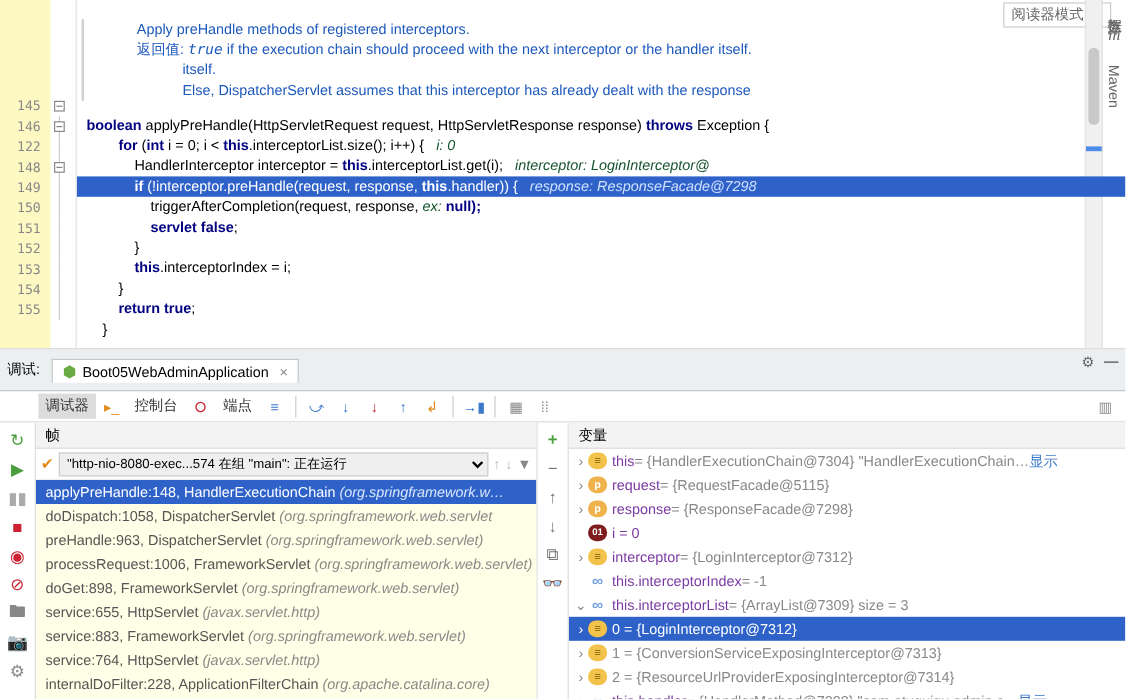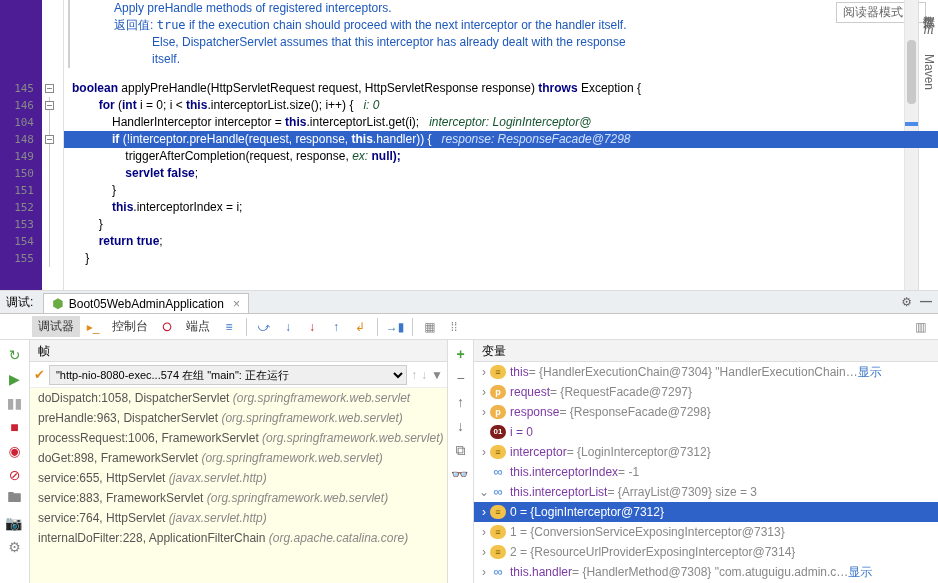--- a/index.html
+++ b/index.html
@@ -1,40 +1,40 @@
 <!DOCTYPE html>
 <html><head>
 <meta charset="utf-8">
 <style>
 *{margin:0;padding:0;box-sizing:border-box;font-family:"Microsoft YaHei",Arial,sans-serif;font-size:12px}
 body{background:#fff;width:938px;height:583px;overflow:hidden;position:relative;display:flex;flex-direction:column}
 .editor-pane{flex:0 0 290px;display:flex;position:relative}
-.gutter{flex:0 0 42px;background:#4c1d95;text-align:right;padding-top:80px;color:#888}
+.gutter{flex:0 0 42px;background:#fef9c3;text-align:right;padding-top:80px;color:#888}
 .gutter div{height:17px;line-height:17px;padding-right:8px;font-family:Consolas,monospace;font-size:11px}
 .fold-col{flex:0 0 22px;padding-top:80px;border-right:1px solid #e0e0e0}
 .fold-col div{height:17px;position:relative}
 .fold-box{position:absolute;left:3px;top:4px;width:9px;height:9px;border:1px solid #888;background:#fff}
 .fold-box::before{content:"";position:absolute;left:1px;top:3px;width:5px;height:1px;background:#888}
 .fold-line{position:absolute;left:7px;top:0;width:1px;height:17px;background:#ccc}
-.code{flex:1;font-family:Consolas,monospace;font-size:13px;line-height:17px;padding-top:0;overflow:hidden;position:relative}
+.code{flex:1;font-family:Consolas,monospace;font-size:13px;line-height:17px;padding-top:16px;overflow:hidden;position:relative}
 .doc-block{padding-left:44px;border-left:2px solid #d0d0d0;margin-left:4px;color:#1d58bb;font-size:13px;line-height:17px}
 .doc-blue{color:#1d58bb;font-style:normal}
-.doc-code{color:#1d58bb;font-family:Consolas,monospace;}
+.doc-code{color:#1d58bb;font-family:Consolas,monospace;font-style:italic}
 .code-line{height:17px;padding-left:8px;white-space:pre}
 .kw{color:#000080;font-weight:bold}
 .hint{color:#14532d;font-style:italic}
 .hl-line{background:#2e62c9;color:#fff}
 .hl-line .kw,.hl-line .ident,.hl-line .mc{color:#fff}
 .hl-line .hint{color:#cfe0ff;font-style:italic}
 .reader-mode{position:absolute;top:2px;right:12px;font-size:11px;color:#666;border:1px solid #ccc;padding:1px 6px;background:#fff;display:flex;align-items:center;gap:4px}
 .reader-mode svg{width:12px;height:12px}
 .right-tabs{position:absolute;right:0;top:0;width:20px;height:290px;border-left:1px solid #ddd;display:flex;flex-direction:column;align-items:center;padding-top:6px;gap:16px;color:#666;font-size:11px}
 .right-tabs .vtab{writing-mode:vertical-rl}
 .right-tabs .m{font-family:serif;font-style:italic;font-size:14px}
-.debug-tab-bar{height:24px;background:#eceff1;border-top:1px solid #ddd;border-bottom:1px solid #c5c5c5;display:flex;align-items:center;padding-left:6px;position:relative}
+.debug-tab-bar{height:36px;background:#eceff1;border-top:1px solid #ddd;border-bottom:1px solid #c5c5c5;display:flex;align-items:center;padding-left:6px;position:relative}
 .debug-tab-bar .lbl{font-size:12px;margin-right:10px}
 .debug-tab-bar .tab{background:#fff;border:1px solid #c5c5c5;border-bottom:none;padding:2px 8px;display:flex;align-items:center;gap:5px;position:relative;top:1px}
 .bug-icon{color:#6aab44;font-size:13px}
 .close-x{color:#888;margin-left:4px;cursor:pointer}
 .gear{position:absolute;right:26px;top:4px;color:#666}
 .min{position:absolute;right:6px;top:3px;color:#666;font-weight:bold}
 .toolbar2{height:26px;border-bottom:1px solid #ddd;display:flex;align-items:center;padding-left:32px;gap:2px}
 .toolbar2 .t{padding:2px 6px;font-size:12px;color:#333}
 .toolbar2 .t.active{background:#dcdcdc}
 .toolbar2 .ico{width:18px;height:18px;display:inline-flex;align-items:center;justify-content:center;color:#5a8fd6;margin:0 2px}
@@ -93,21 +93,21 @@
   </div>
   <div class="right-tabs">
     <span class="vtab">数据库</span>
     <span class="m">m</span>
     <span class="vtab">Maven</span>
   </div>
 
   <div class="gutter">
     <div>145</div>
     <div>146</div>
-    <div>104</div>
+    <div>122</div>
     <div>148</div>
     <div>149</div>
     <div>150</div>
     <div>151</div>
     <div>152</div>
     <div>153</div>
     <div>154</div>
     <div>155</div>
   </div>
 
@@ -146,22 +146,22 @@
       </div>
     <div>
         <span class="fold-line"></span>
       </div>
   </div>
 
   <div class="code">
     <div class="doc-block">
       <div><span>Apply preHandle methods of registered interceptors.</span></div>
       <div><span class="doc-blue">返回值:</span> <span class="doc-code">true</span><span> if the execution chain should proceed with the next interceptor or the handler itself.</span></div>
+      <div style="padding-left:38px"><span>itself.</span></div>
       <div style="padding-left:38px"><span>Else, DispatcherServlet assumes that this interceptor has already dealt with the response</span></div>
-      <div style="padding-left:38px"><span>itself.</span></div>
     </div>
     <div style="height:12px"></div>
     <div class="code-line"><span class="kw">boolean</span><span> applyPreHandle(HttpServletRequest request, HttpServletResponse response) </span><span class="kw">throws</span><span> Exception {</span></div>
     <div class="code-line">        <span class="kw">for</span><span> (</span><span class="kw">int</span><span> i = 0; i &lt; </span><span class="kw">this</span><span>.interceptorList.size(); i++) {   </span><span class="hint">i: 0</span></div>
     <div class="code-line">            <span>HandlerInterceptor interceptor = </span><span class="kw">this</span><span>.interceptorList.get(i);   </span><span class="hint">interceptor: LoginInterceptor@</span></div>
     <div class="code-line hl-line">            <span class="kw">if</span><span> (!interceptor.preHandle(request, response, </span><span class="kw">this</span><span>.handler)) {   </span><span class="hint">response: ResponseFacade@7298</span></div>
     <div class="code-line">                <span>triggerAfterCompletion(request, response, </span><span class="hint">ex:</span><span class="kw"> null);</span></div>
     <div class="code-line">                <span class="kw">servlet false</span><span>;</span></div>
     <div class="code-line">            <span>}</span></div>
     <div class="code-line">            <span class="kw">this</span><span>.interceptorIndex = i;</span></div>
@@ -220,20 +220,21 @@
   <div class="frames-panel">
     <div class="panel-hdr">帧</div>
     <div class="thread-row">
       <span class="chk">✔</span>
       <select><option>"http-nio-8080-exec...574 在组 "main": 正在运行</option></select>
       <span style="color:#bbb">↑</span>
       <span style="color:#bbb">↓</span>
       <span style="color:#888">▼</span>
     </div>
     <div class="stack">
+      <div class="row sel"><span>applyPreHandle:148, HandlerExecutionChain </span><em>(org.springframework.w…</em></div>
       <div class="row"><span>doDispatch:1058, DispatcherServlet </span><em>(org.springframework.web.servlet</em></div>
       <div class="row"><span>preHandle:963, DispatcherServlet </span><em>(org.springframework.web.servlet)</em></div>
       <div class="row"><span>processRequest:1006, FrameworkServlet </span><em>(org.springframework.web.servlet)</em></div>
       <div class="row"><span>doGet:898, FrameworkServlet </span><em>(org.springframework.web.servlet)</em></div>
       <div class="row"><span>service:655, HttpServlet </span><em>(javax.servlet.http)</em></div>
       <div class="row"><span>service:883, FrameworkServlet </span><em>(org.springframework.web.servlet)</em></div>
       <div class="row"><span>service:764, HttpServlet </span><em>(javax.servlet.http)</em></div>
       <div class="row"><span>internalDoFilter:228, ApplicationFilterChain </span><em>(org.apache.catalina.core)</em></div>
     </div>
   </div>
@@ -254,21 +255,21 @@
           <span class="arrow">›</span>
           <span class="vicon b-orange">≡</span>
           <span class="pur">this</span>
           <span class="grey"> = {HandlerExecutionChain@7304} "HandlerExecutionChain…</span>
           <span class="link">显示</span>
         </div>
       <div class="vrow">
           <span class="arrow">›</span>
           <span class="vicon" style="background:#f0b24b;color:#fff">p</span>
           <span class="pur">request</span>
-          <span class="grey"> = {RequestFacade@7297}</span>
+          <span class="grey"> = {RequestFacade@5115}</span>
         </div>
       <div class="vrow">
           <span class="arrow">›</span>
           <span class="vicon" style="background:#f0b24b;color:#fff">p</span>
           <span class="pur">response</span>
           <span class="grey"> = {ResponseFacade@7298}</span>
         </div>
       <div class="vrow">
           <span class="arrow"> </span>
           <span class="vicon b-blue">01</span>

